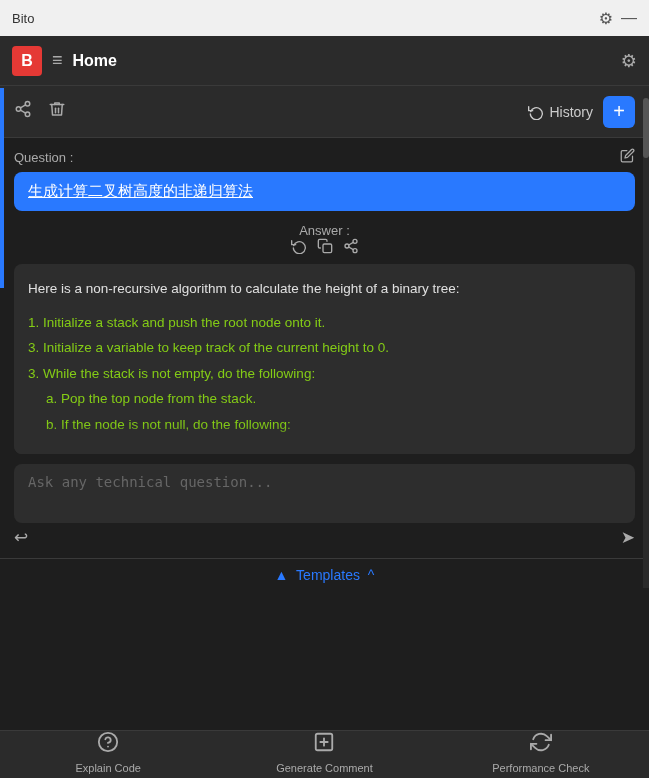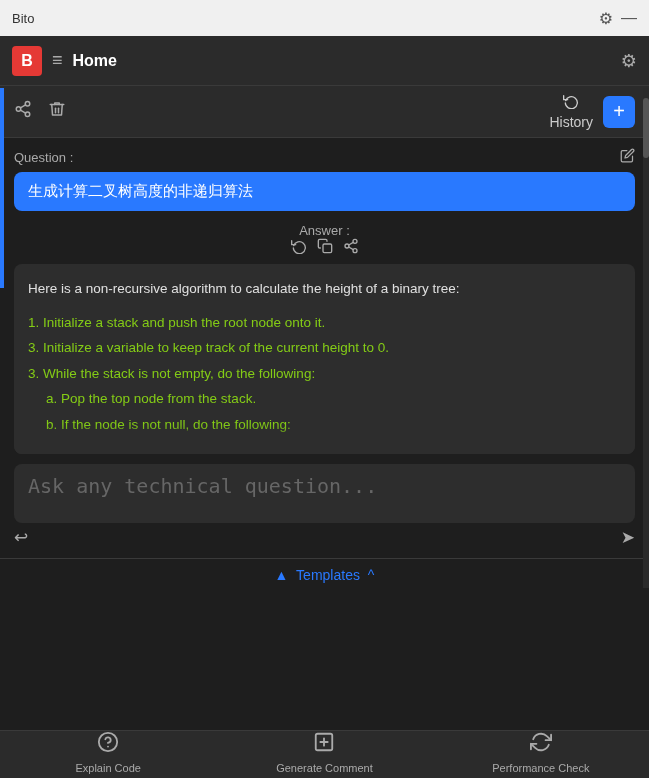--- a/index.html
+++ b/index.html
@@ -106,21 +106,20 @@
       align-items: center;
       gap: 10px;
     }
     .history-btn {
       display: flex;
       align-items: center;
       gap: 5px;
       color: #ccc;
       font-size: 14px;
       cursor: pointer;
-      flex-direction: column;
     }
     .add-btn {
       width: 32px;
       height: 32px;
       background: #2979ff;
       border-radius: 6px;
       display: flex;
       align-items: center;
       justify-content: center;
       color: white;
@@ -150,20 +149,21 @@
       color: #aaa;
       font-size: 15px;
       cursor: pointer;
     }
 
     .question-box {
       background: #2979ff;
       border-radius: 8px;
       padding: 10px 14px;
       margin-bottom: 12px;
+      text-decoration: underline;
     }
     .question-text {
       color: #ffffff;
       font-size: 15px;
     }
 
     
     .answer-header {
       display: flex;
       align-items: center;
@@ -225,21 +225,21 @@
       background: #2d2d2d;
       border-radius: 8px;
       padding: 10px 14px;
     }
     .ask-input {
       width: 100%;
       background: transparent;
       border: none;
       outline: none;
       color: #888;
-      font-size: 20px;
+      font-size: 14px;
       resize: none;
       height: 36px;
     }
     .ask-input::placeholder {
       color: #666;
     }
     .ask-footer {
       display: flex;
       align-items: center;
       justify-content: space-between;

